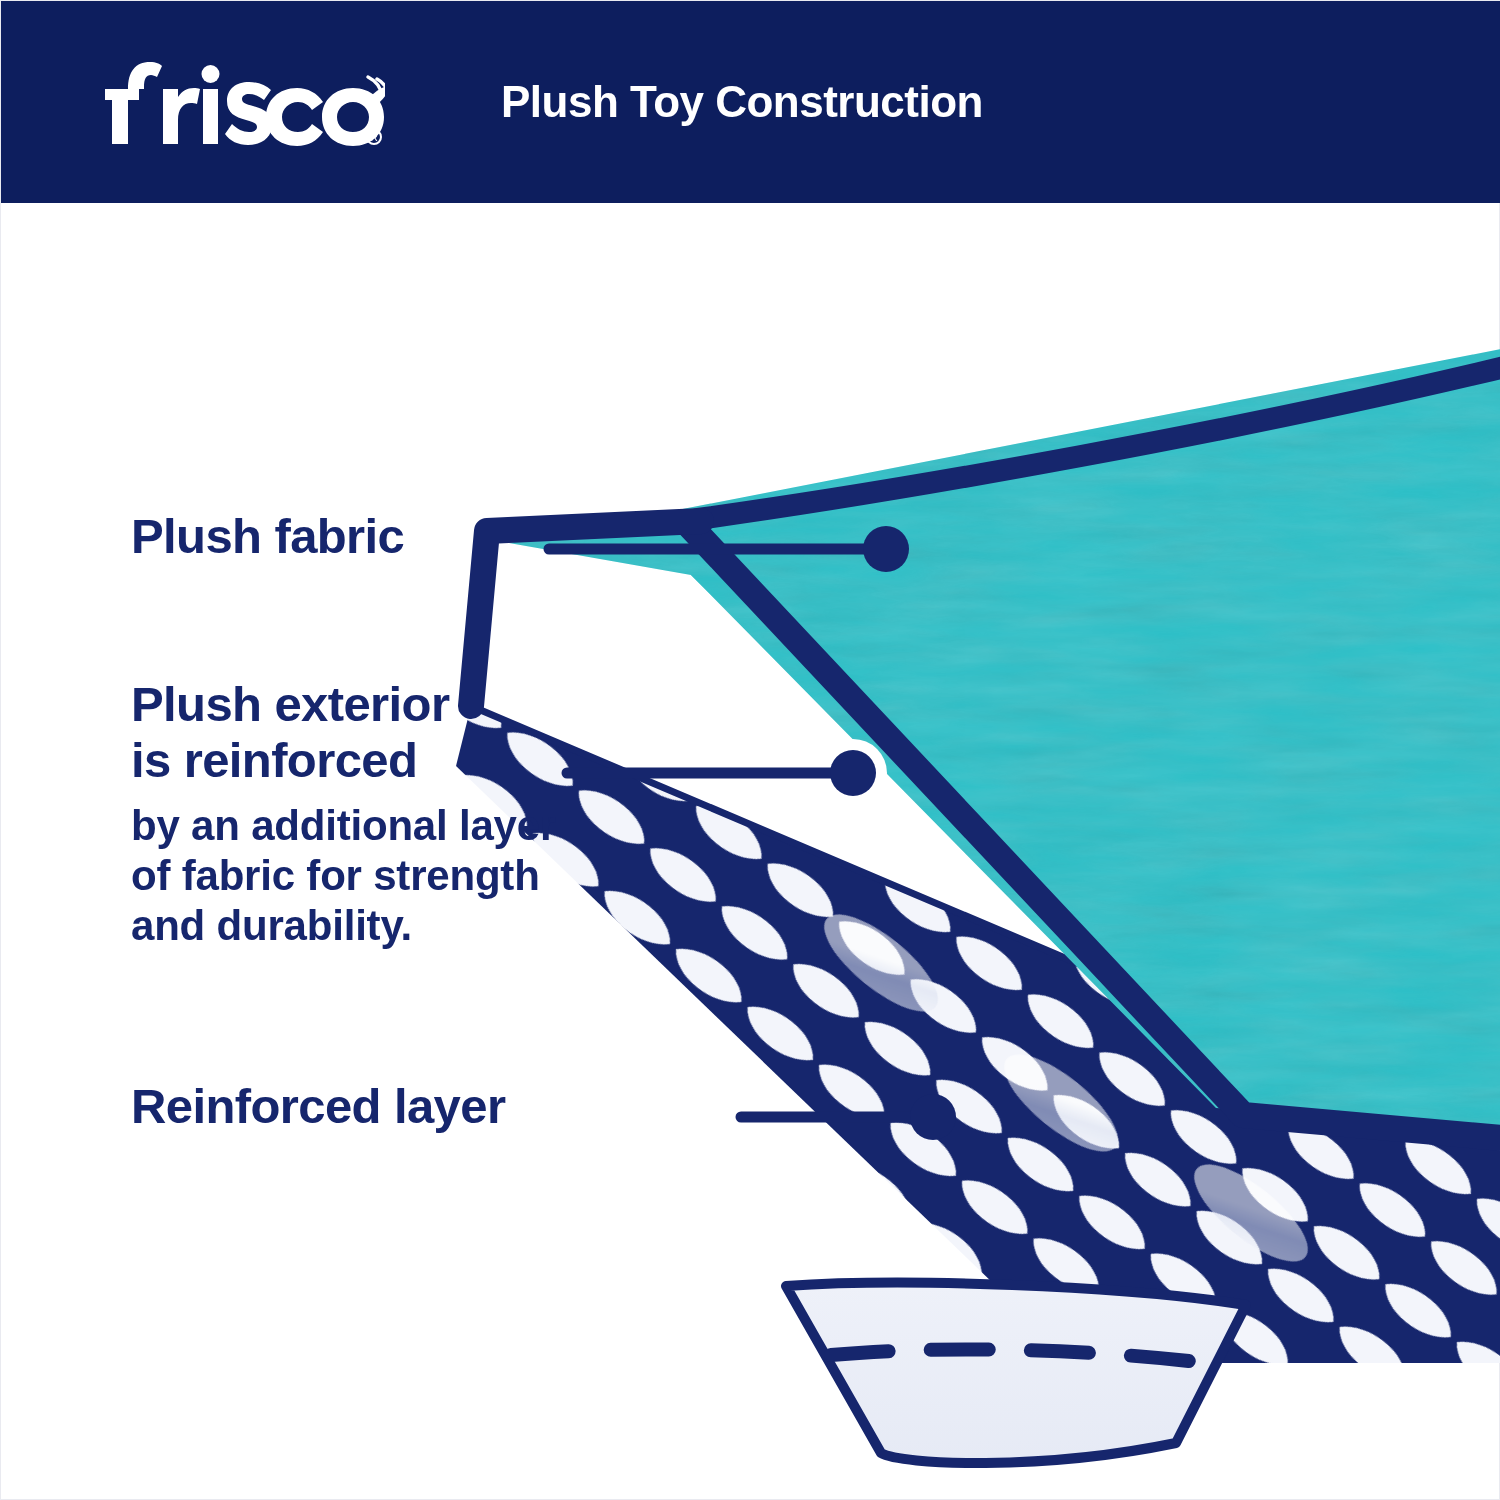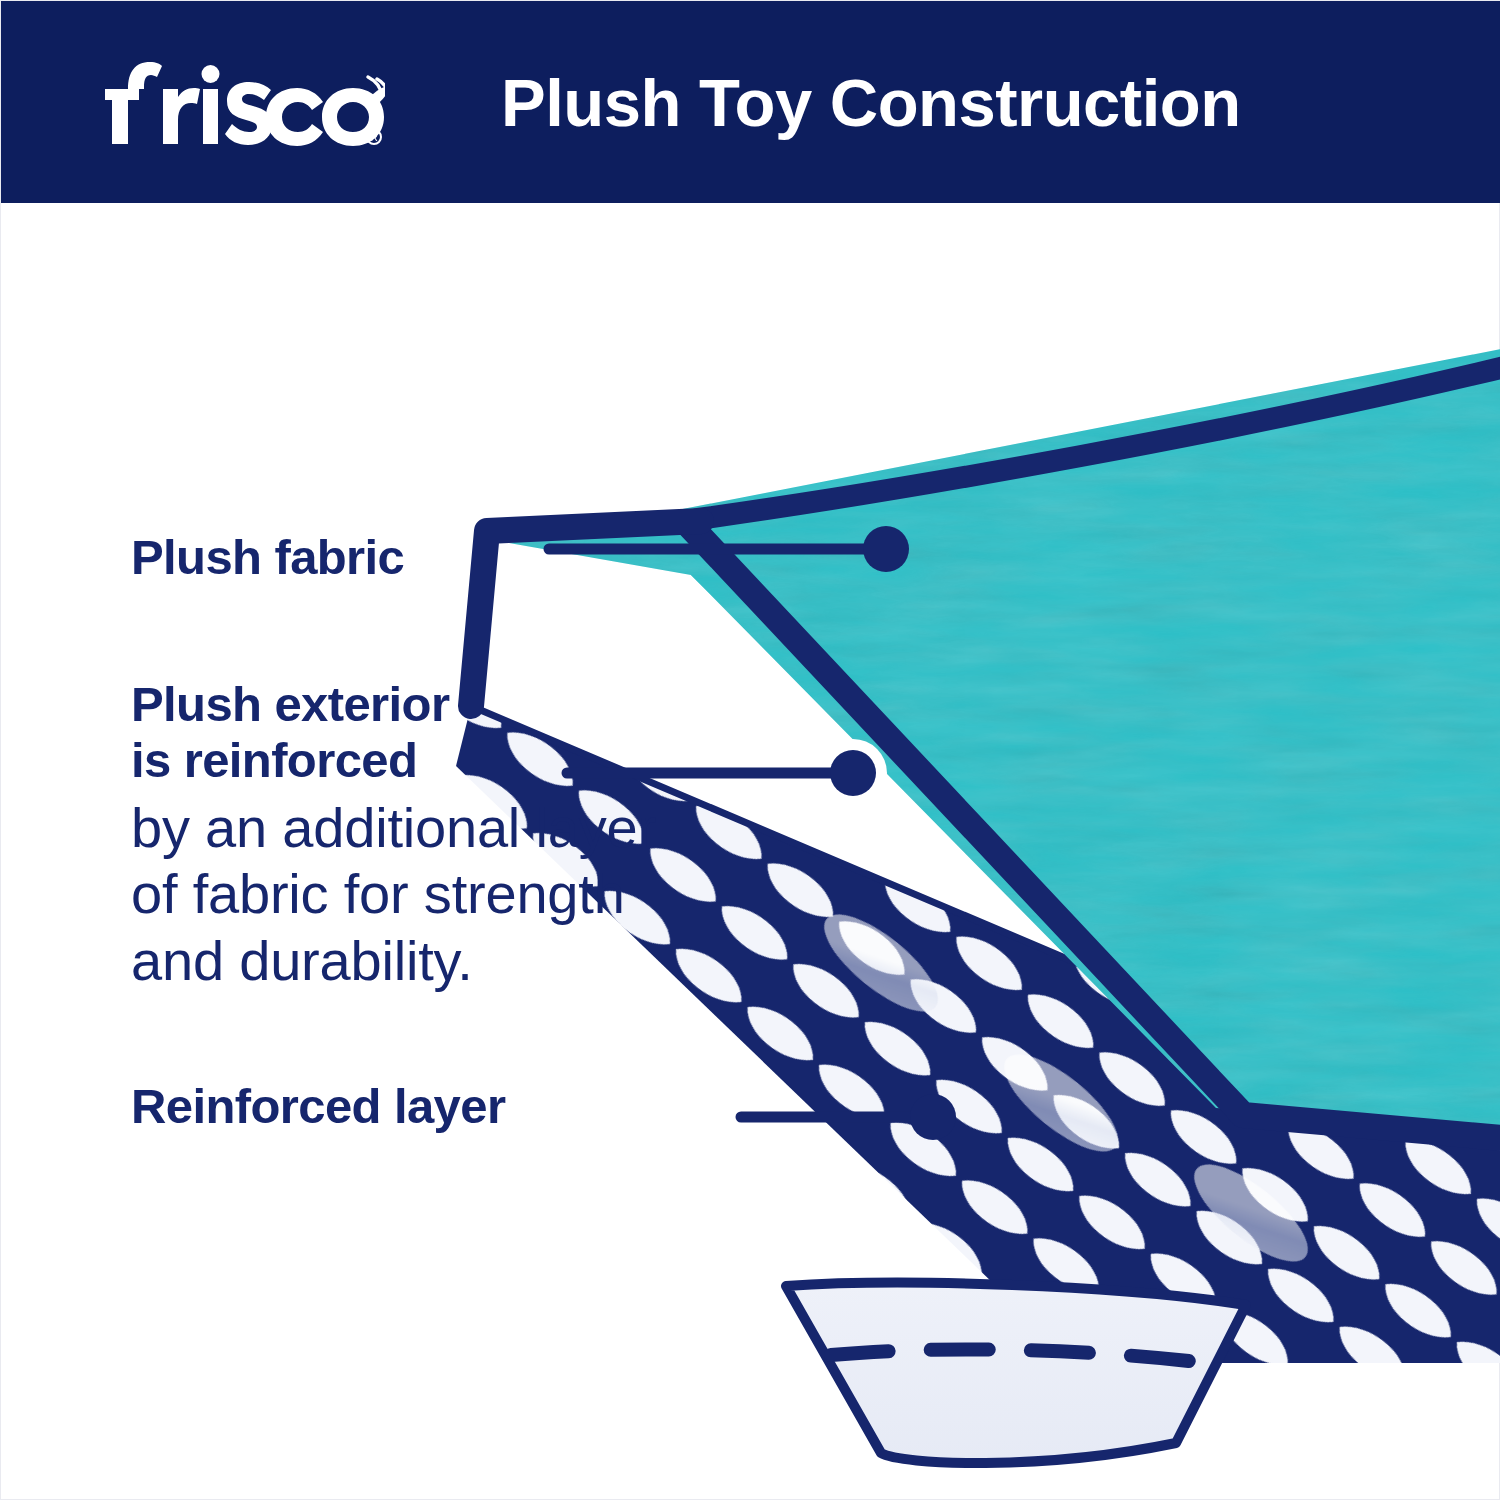--- a/index.html
+++ b/index.html
@@ -26,46 +26,46 @@
   .logo{
     position:absolute;left:84px;top:44px;
     width:300px;height:110px;
     color:#ffffff;
   }
   .logo svg{display:block;width:300px;height:110px;}
   .header-title{
     position:absolute;left:500px;top:0;height:202px;
     display:flex;align-items:center;
     color:#ffffff;
-    font-size:67px;
+    font-size:44px;
     font-weight:bold;
     letter-spacing:-0.5px;
     white-space:nowrap;
     text-align:right;
   }
 
   
   .callout{position:absolute;color:#16266d;}
   .callout .hl{
     font-size:49px;
     font-weight:bold;
     line-height:1.14;
     letter-spacing:-0.6px;
     white-space:pre-line;
   }
   .callout .body{
-    font-size:56px;
-    font-weight:normal;
+    font-size:42px;
+    font-weight:bold;
     line-height:1.19;
     letter-spacing:-0.2px;
     white-space:pre-line;
-    margin-top:6px;
-  }
-
-  #callout-plush-fabric{left:130px;top:508px;margin-top:21px;}
+    margin-top:12px;
+  }
+
+  #callout-plush-fabric{left:130px;top:508px;}
   #callout-plush-exterior{left:130px;top:676px;}
   #callout-reinforced-seams{left:130px;top:1078px;}
 
   
   #illustration{
     position:absolute;left:0;top:202px;
     width:1500px;height:1298px;
     display:block;
   }
 </style>

